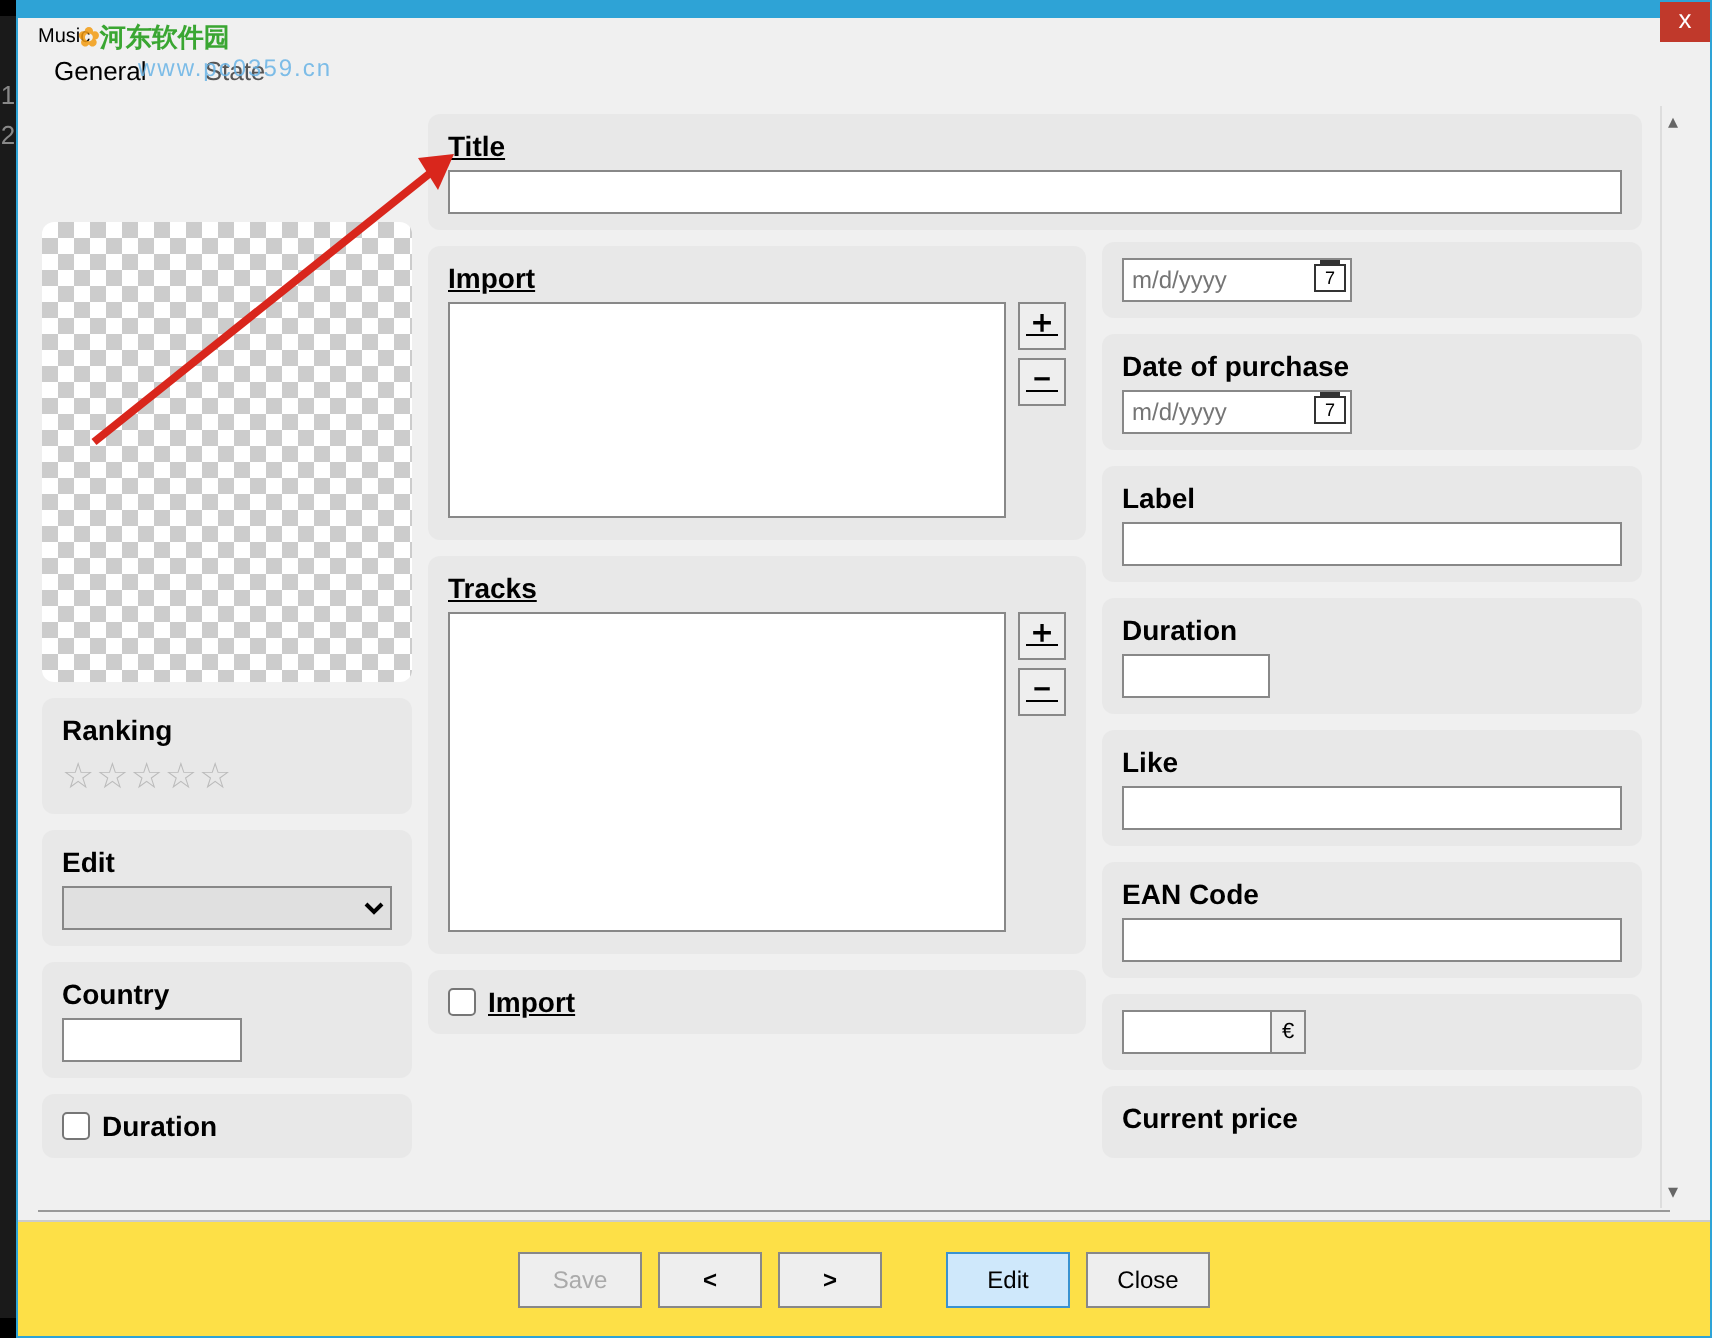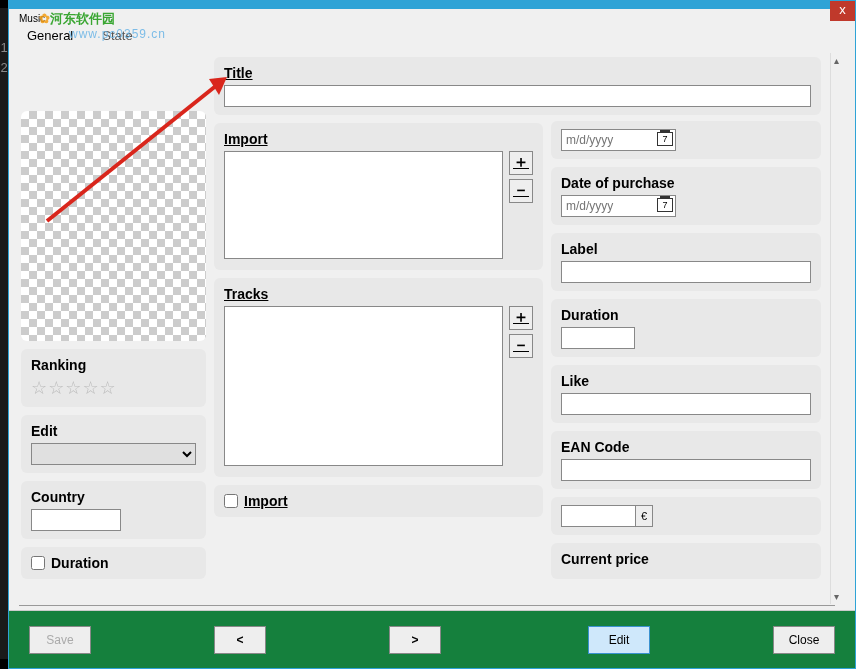--- a/index.html
+++ b/index.html
@@ -59,21 +59,21 @@
 .checkbox-row input { width:14px; height:14px;}
 .checkbox-row .cb-label { font-weight:700; font-size:14px;}
 
 .loan-row { display:flex; align-items:center; gap:6px; margin-top:6px;}
 .loan-icon { width:26px; height:20px; background:#888; border-radius:3px; position:relative;}
 .loan-icon::after { content:""; position:absolute; left:12px; top:2px; width:10px; height:10px; background:#555; border-radius:50%;}
 
 .two-col-mid-bottom { display:flex; gap:8px;}
 .two-col-mid-bottom > .card { flex:1; }
 
-.footer { position:absolute; bottom:0; left:0; right:0; height:58px; background:#15803d; border-top:1px solid #ccc; display:flex; align-items:center; justify-content:space-between; gap:8px; padding:0 20px;}
+.footer { position:absolute; bottom:0; left:0; right:0; height:58px; background:#fde047; border-top:1px solid #ccc; display:flex; align-items:center; justify-content:center; gap:8px; padding:0 20px;}
 .sep-line { position:absolute; left:10px; right:20px; top:-6px; height:1px; background:#999;}
 .btn { min-width:62px; height:28px; border:1px solid #888; background:#eee; font-size:12px; cursor:pointer; padding:0 10px;}
 .btn:disabled { color:#aaa; }
 .btn.primary { background:#cfe8fb; border-color:#3a92d0;margin-left:24px;}
 .btn.arrow { min-width:52px; font-weight:700;}
 
 .arrow-annotation { position:absolute; left:28px; top:50px; width:200px; height:180px; pointer-events:none; z-index:50;}
 
 .watermark { position:absolute; left:30px; top:2px; z-index:60; pointer-events:none; opacity:0.85;}
 .watermark .wm-line1 { color:#1b9a12; font-size:22px; font-weight:700;}

